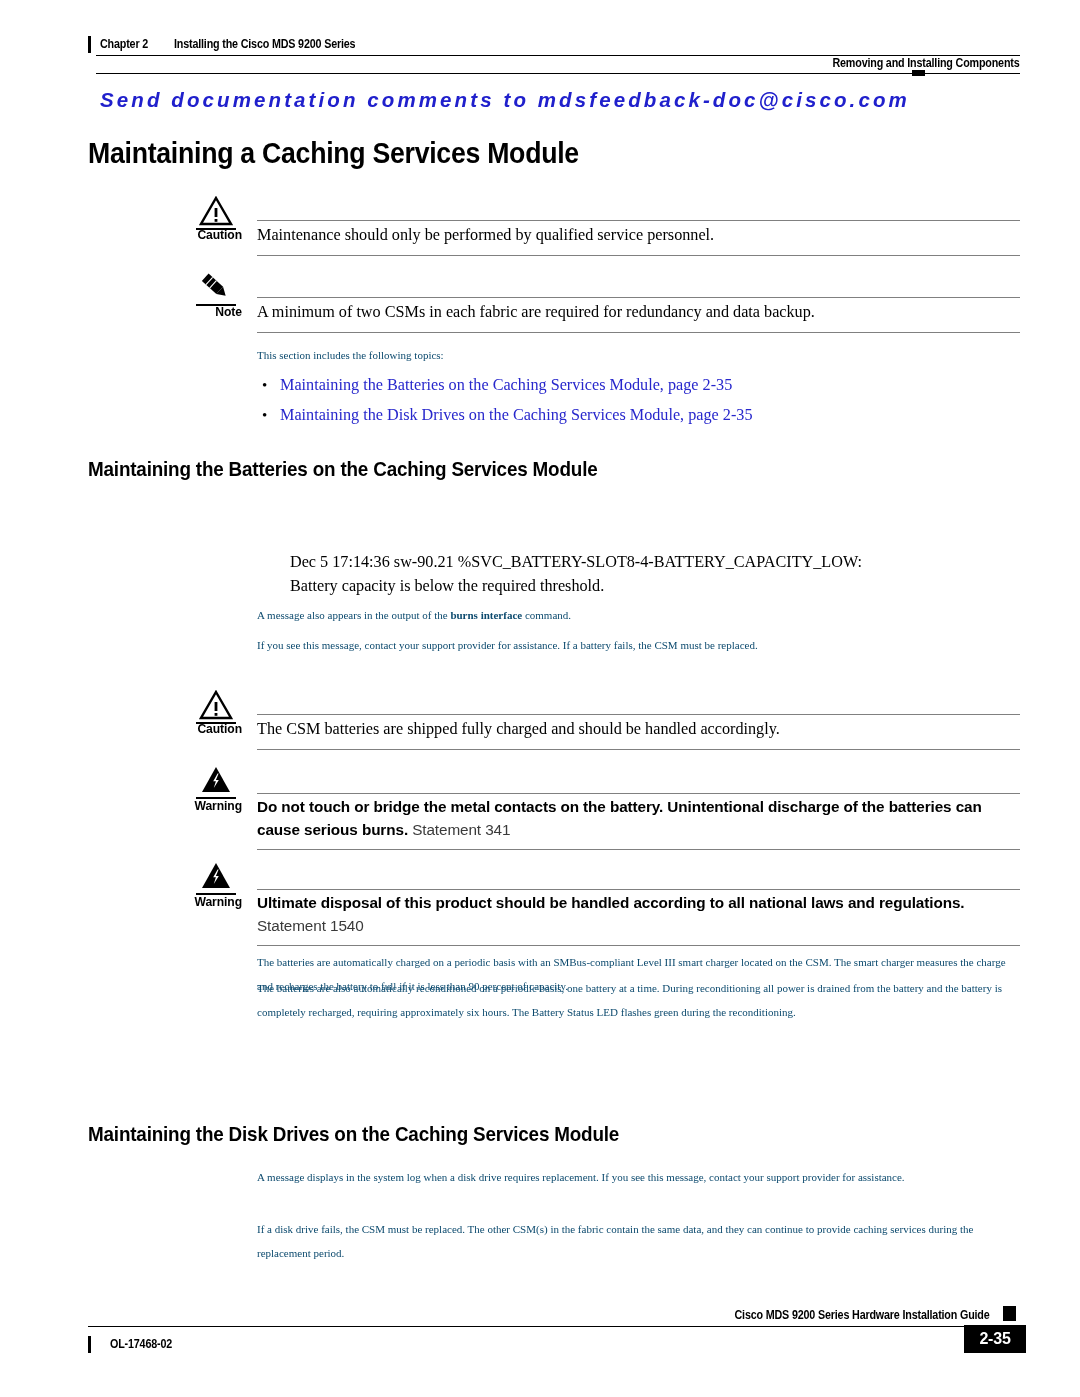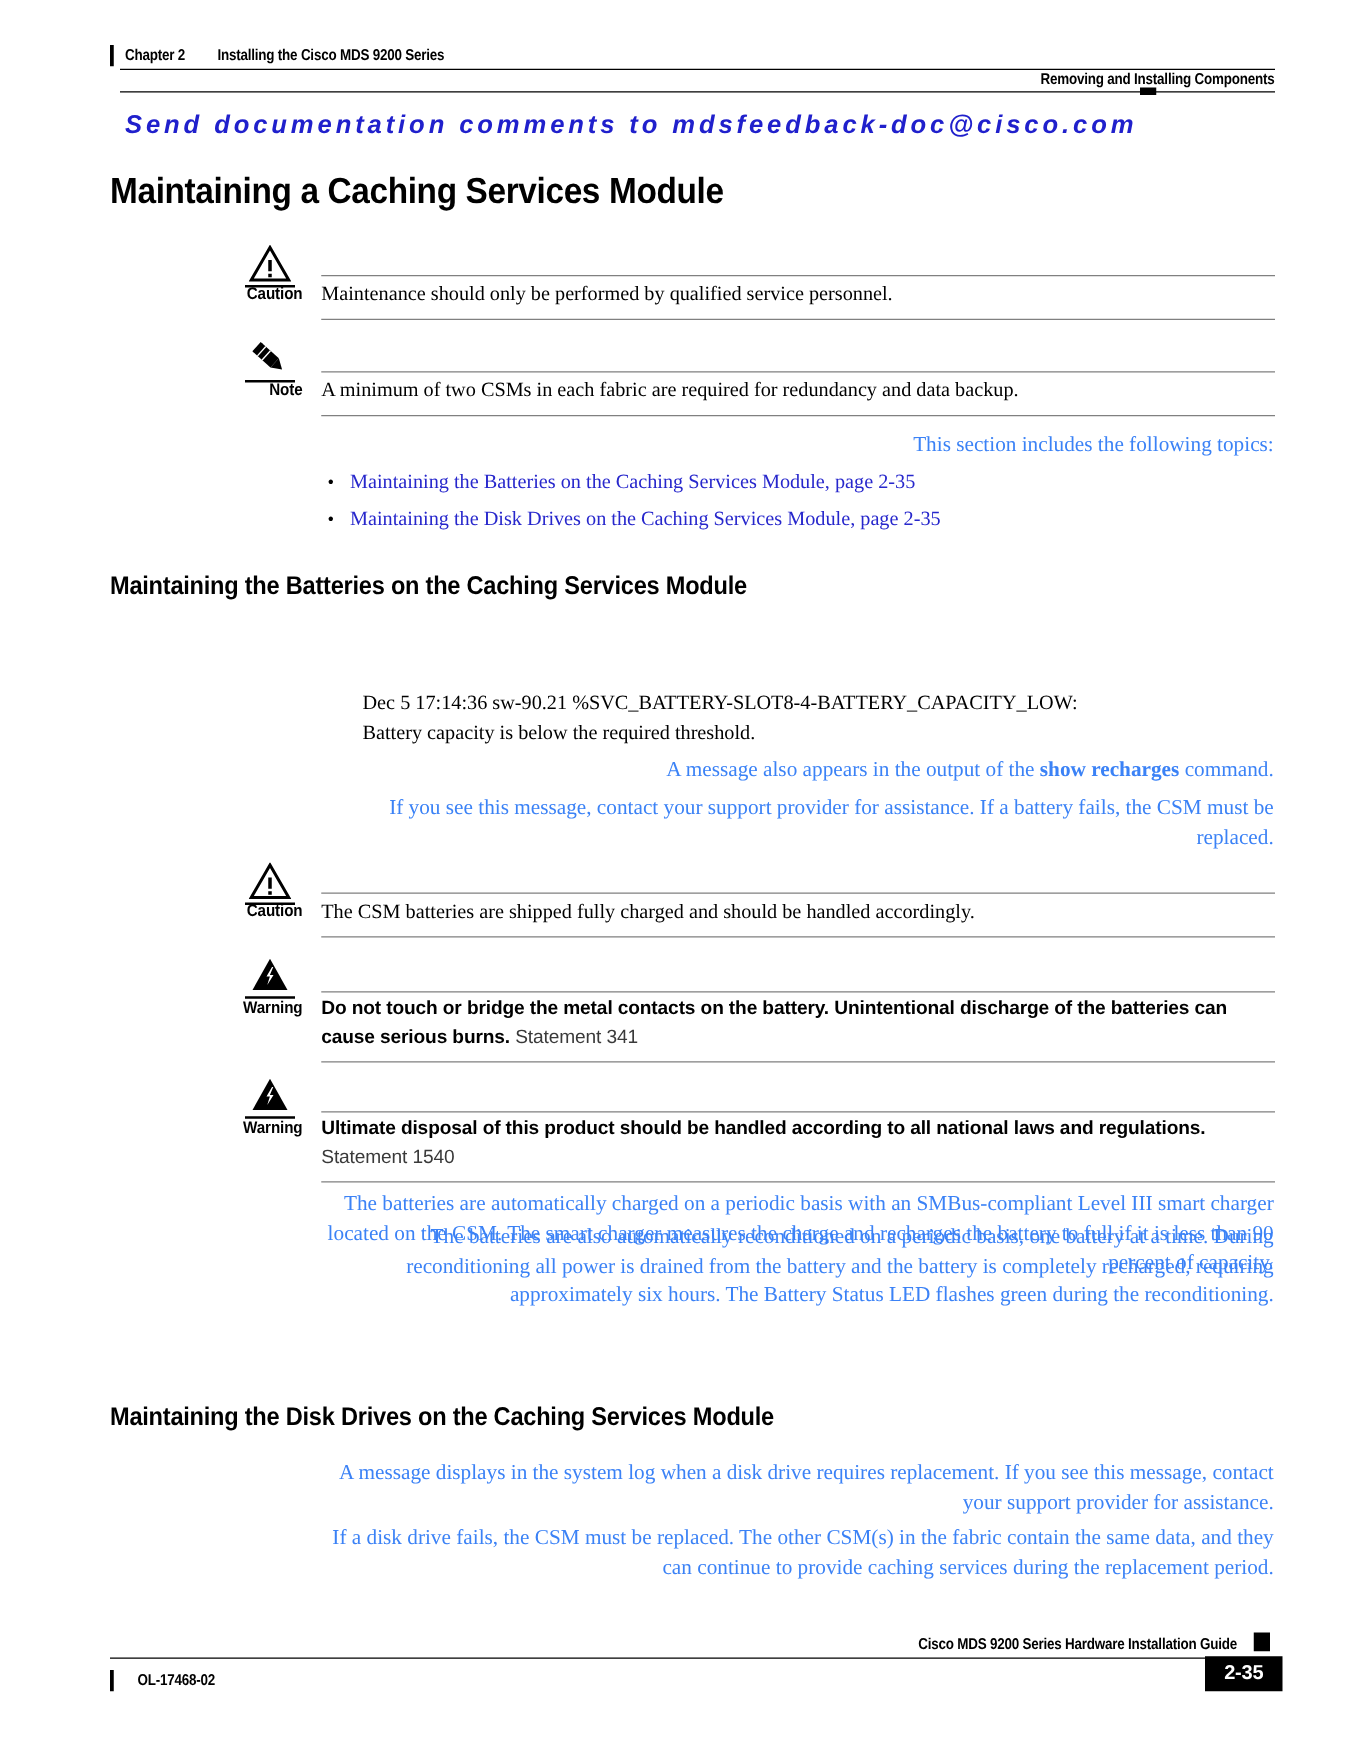--- a/index.html
+++ b/index.html
@@ -140,24 +140,24 @@
     transform-origin: left center;
     white-space: nowrap;
   }
 
   
   .body-p {
     position: absolute;
     left: 257px;
     width: 762px;
     font-family: "Liberation Serif", serif;
-    font-size: 17px;
+    font-size: 11px;
     line-height: 23.5px;
-    color: #3b82f6;
-    text-align: right;
+    color: #0c4a6e;
+    text-align: left;
   }
   .body-p b { font-weight: bold; }
 
   .code-block {
     position: absolute;
     left: 290px;
     width: 730px;
     font-family: "Liberation Serif", serif;
     font-size: 16.2px;
     line-height: 23.5px;
@@ -375,21 +375,21 @@
   </div>
 
   <div class="h2-title" style="top:457px;">Maintaining the Batteries on the Caching Services Module</div>
 
 
   <div class="code-block" style="top:551px;">
     <div>Dec 5 17:14:36 sw-90.21 %SVC_BATTERY-SLOT8-4-BATTERY_CAPACITY_LOW:</div>
     <div>Battery capacity is below the required threshold.</div>
   </div>
 
-  <div class="body-p" style="top:604px;"><span>A message also appears in the output of the </span><b>show recharges</b><span> command.</span></div>
+  <div class="body-p" style="top:604px;"><span>A message also appears in the output of the </span><b>burns interface</b><span> command.</span></div>
 
   <div class="body-p" style="top:634px;">If you see this message, contact your support provider for assistance. If a battery fails, the CSM must be replaced.</div>
 
   <div class="admon" style="top:690px;">
     <div class="admon-rule" style="top:24px;"></div>
     <div class="admon-icon" style="top:0px;">
       <svg width="34" height="30" viewBox="0 0 34 30">
         <polygon points="17,2 32,28 2,28" fill="none" stroke="#000" stroke-width="2.4" stroke-linejoin="miter"></polygon>
         <rect x="15.6" y="12" width="2.8" height="9" fill="#000"></rect>
         <rect x="15.6" y="23" width="2.8" height="2.8" fill="#000"></rect>

